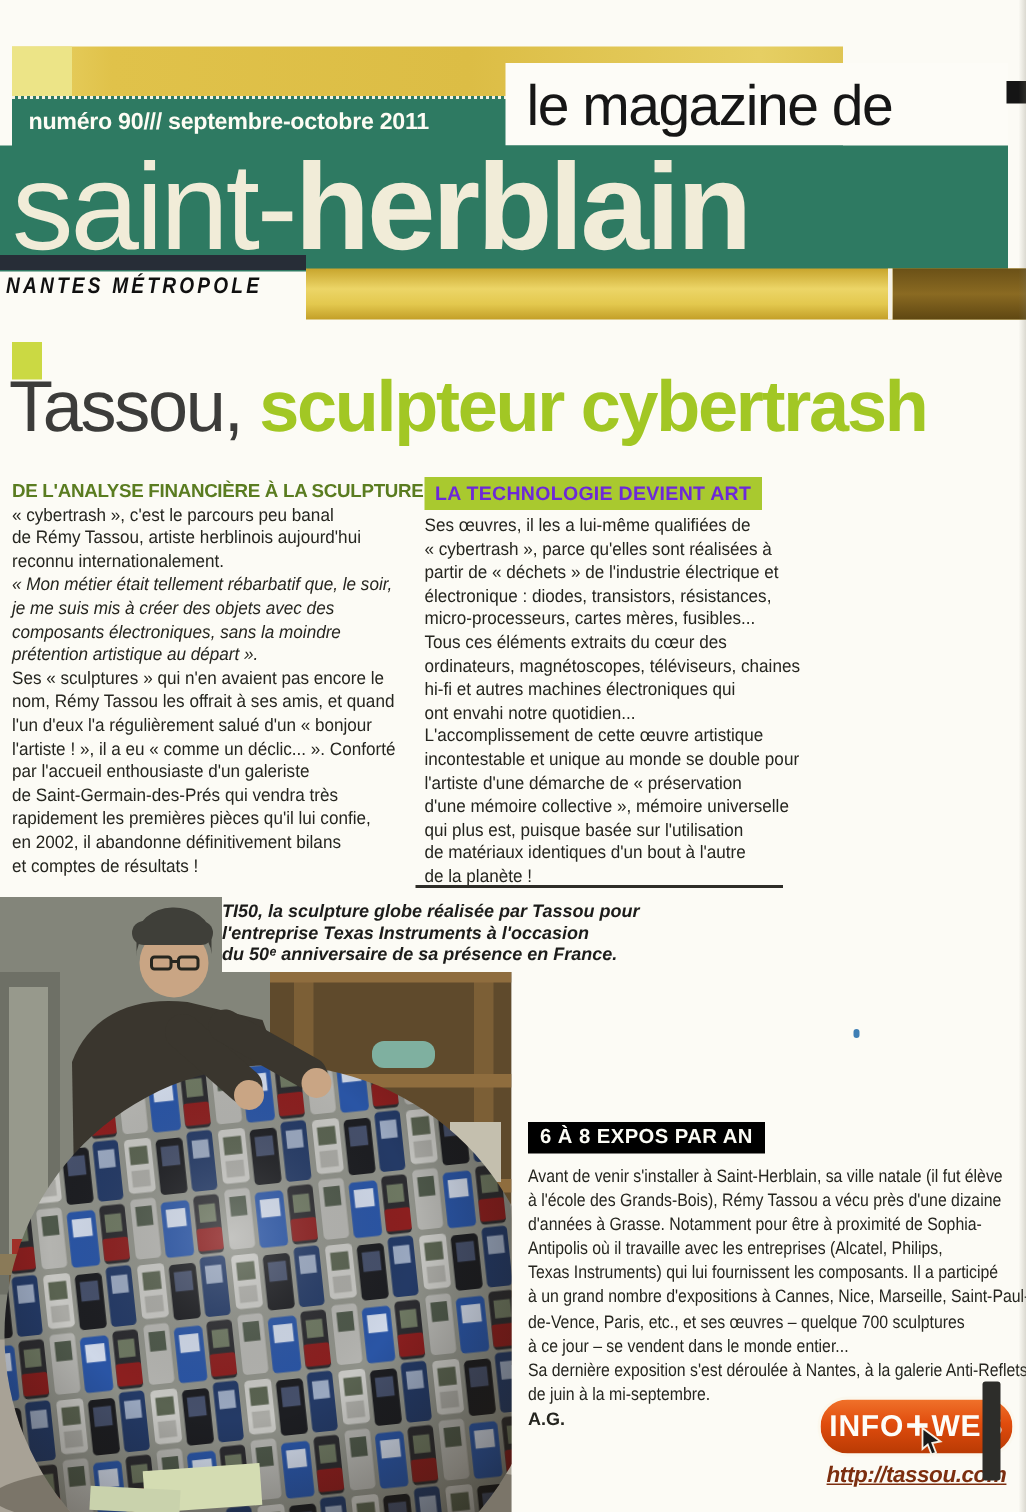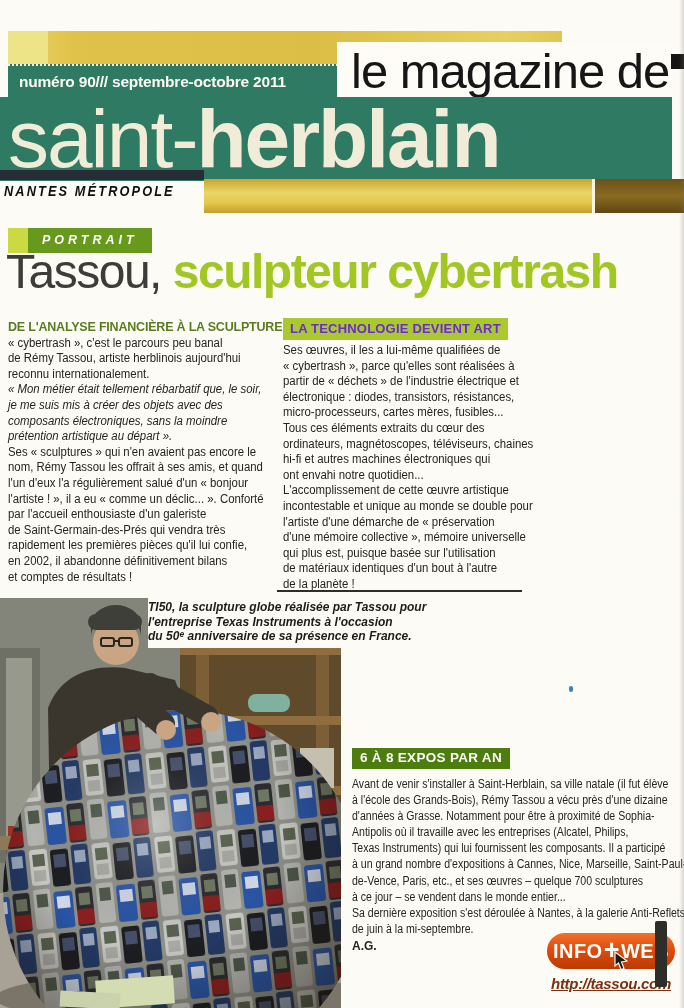--- a/index.html
+++ b/index.html
@@ -14,21 +14,21 @@
   
   .gold-band{left:8px;top:31px;width:554px;height:33px;
     background:linear-gradient(90deg,#ead56a 0%,#e0c24a 12%,#dcbd45 55%,#e6cf63 90%,#dfc554 100%);}
   .gold-band-left{left:8px;top:31px;width:40px;height:33px;background:#ece487;}
   .issue-strip{left:8px;top:64px;width:554px;height:34px;background:#2e7a62;
     border-top:2px dotted #f4f1e4;box-sizing:border-box;
     color:#fdfcf4;font-size:15.5px;font-weight:bold;letter-spacing:-0.2px;
     display:flex;align-items:center;padding-left:11px;}
   .tagline-box{left:337px;top:42px;width:335px;height:55px;background:#fdfcf7;
     display:flex;align-items:flex-end;padding-left:14px;box-sizing:border-box;
-    font-size:49px;color:#161616;letter-spacing:-1px;line-height:51px;}
+    font-size:38px;color:#161616;letter-spacing:-1px;line-height:51px;}
   .edge-mark{left:671px;top:54px;width:13px;height:15px;background:#151515;}
   .city-banner{left:0;top:97px;width:672px;height:84px;background:#2e7a62;
     display:flex;align-items:center;padding-left:8px;box-sizing:border-box;
     color:#f1ecd8;font-size:82px;letter-spacing:-2px;line-height:80px;}
   .city-light{font-weight:400;}
   .city-bold{font-weight:700;}
   .navy-divider{left:0;top:170px;width:204px;height:10px;background:#272d37;}
   .metropole-label{left:4px;top:182px;width:260px;font-style:italic;font-weight:600;
     font-size:15px;letter-spacing:2.5px;color:#101010;transform:scaleX(0.85);
     transform-origin:left top;white-space:nowrap;}
@@ -63,21 +63,21 @@
 
   
   .photo{left:0;top:598px;width:341px;height:410px;}
   .photo svg{display:block;}
   .photo-caption{left:148px;top:596px;width:396px;height:52px;background:#fcfbf5;
     box-sizing:border-box;padding:4px 4px 0 0;text-align:left;
     font-size:12px;line-height:14.6px;font-style:italic;font-weight:600;
     color:#1c1c1a;white-space:pre;}
 
   
-  .expos-heading{left:352px;top:748px;display:inline-block;background:#4d7c0f;
+  .expos-heading{left:352px;top:748px;display:inline-block;background:#000000;
     color:#fdfdf6;font-weight:bold;font-size:13.5px;letter-spacing:0.3px;
     padding:2px 8px 4px;white-space:nowrap;}
   .expos-body{left:352px;top:776px;width:332px;font-size:12px;line-height:16.1px;
     color:#25251f;white-space:pre;transform:scaleX(0.88);transform-origin:left top;}
   .expos-signature{left:352px;top:939px;font-size:12px;font-weight:bold;color:#25251f;}
 
   
   .infoweb-badge{left:545px;top:931px;width:132px;height:40px;border-radius:22px;
     background:linear-gradient(180deg,#f0712a 0%,#e04c0d 45%,#b93a04 100%);
     border:2px solid #fbf8ee;box-sizing:border-box;
@@ -113,21 +113,20 @@
     <span class="city-light">saint-</span>
       <span class="city-bold">herblain</span>
   </div>
   <div class="abs navy-divider"></div>
   <div class="abs metropole-label">NANTES MÉTROPOLE</div>
   <div class="abs gold-bar">
     <div class="gold-bar-brown"></div>
   </div>
 
   <div class="abs kicker-square"></div>
-  <div class="abs kicker-box">PORTRAIT</div>
   <h1 class="abs article-title" style="margin:0;">
     <span class="title-name">Tassou, </span><span class="title-descriptor">sculpteur cybertrash</span>
   </h1>
 
   <div class="abs col-left">
     <div class="col-heading">DE L'ANALYSE FINANCIÈRE À LA SCULPTURE</div>
     <div class="body-text">« cybertrash », c'est le parcours peu banal
 de Rémy Tassou, artiste herblinois aujourd'hui
 reconnu internationalement.</div>
     <div class="body-text italic">« Mon métier était tellement rébarbatif que, le soir,

